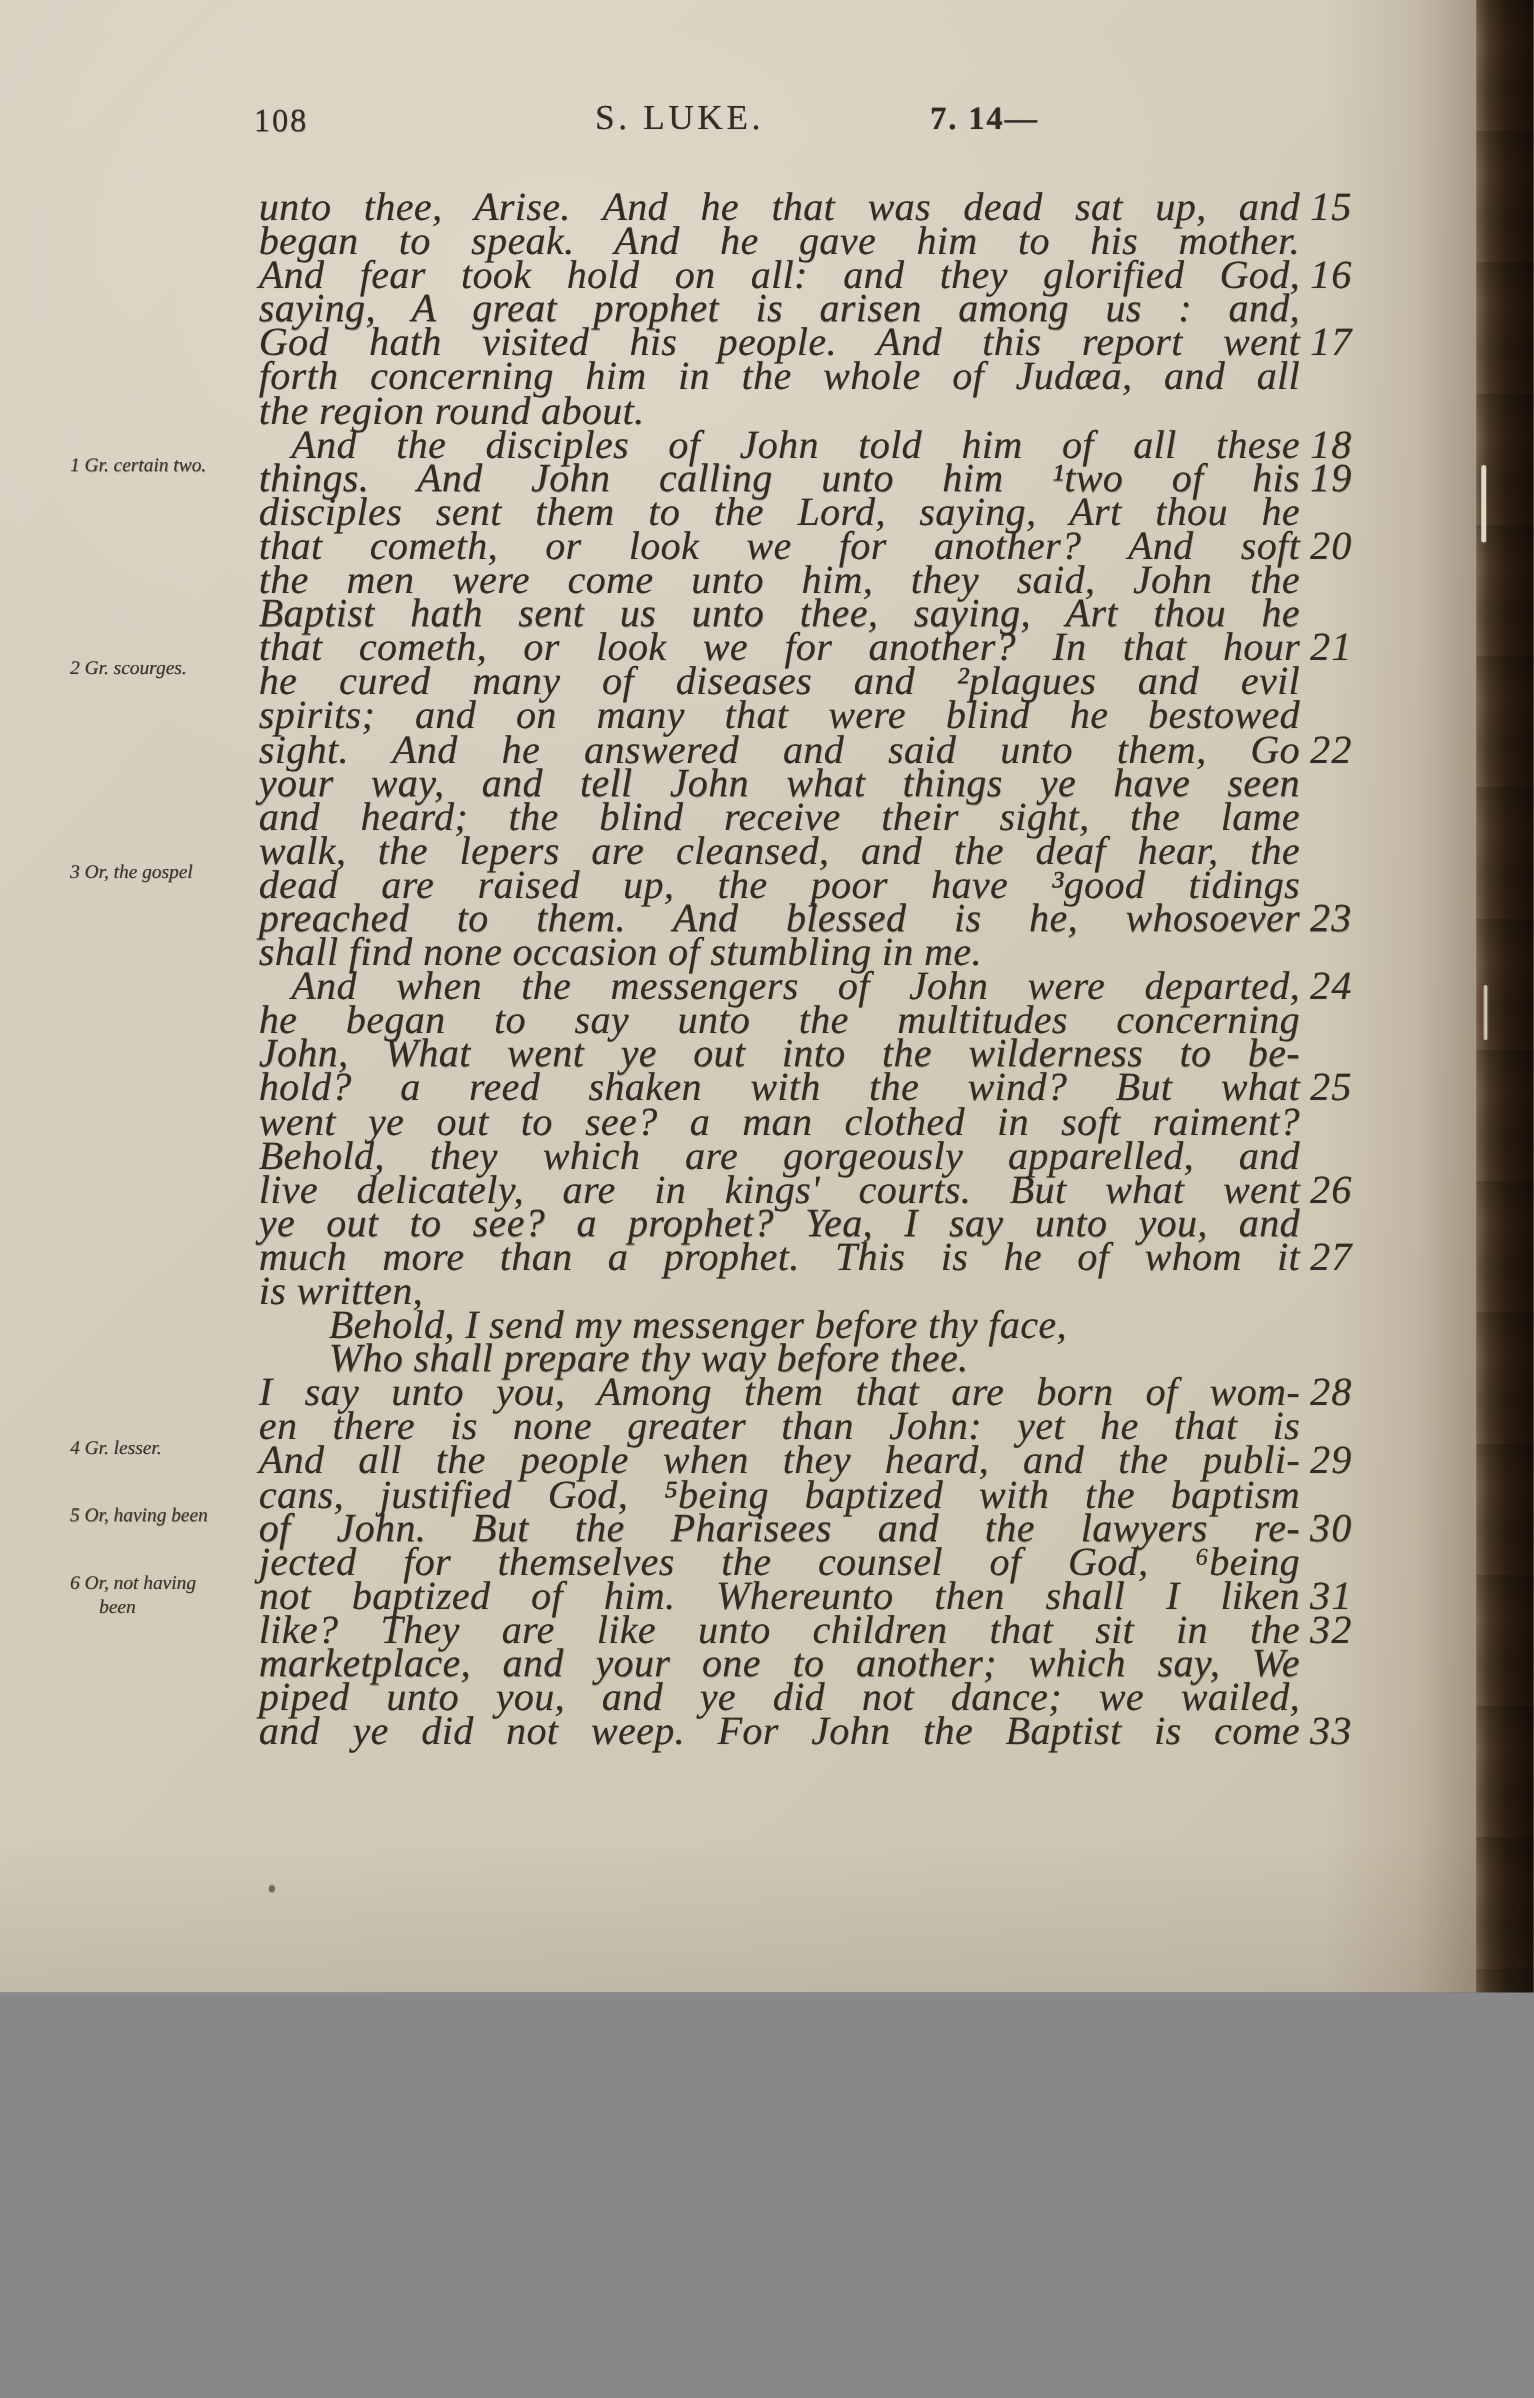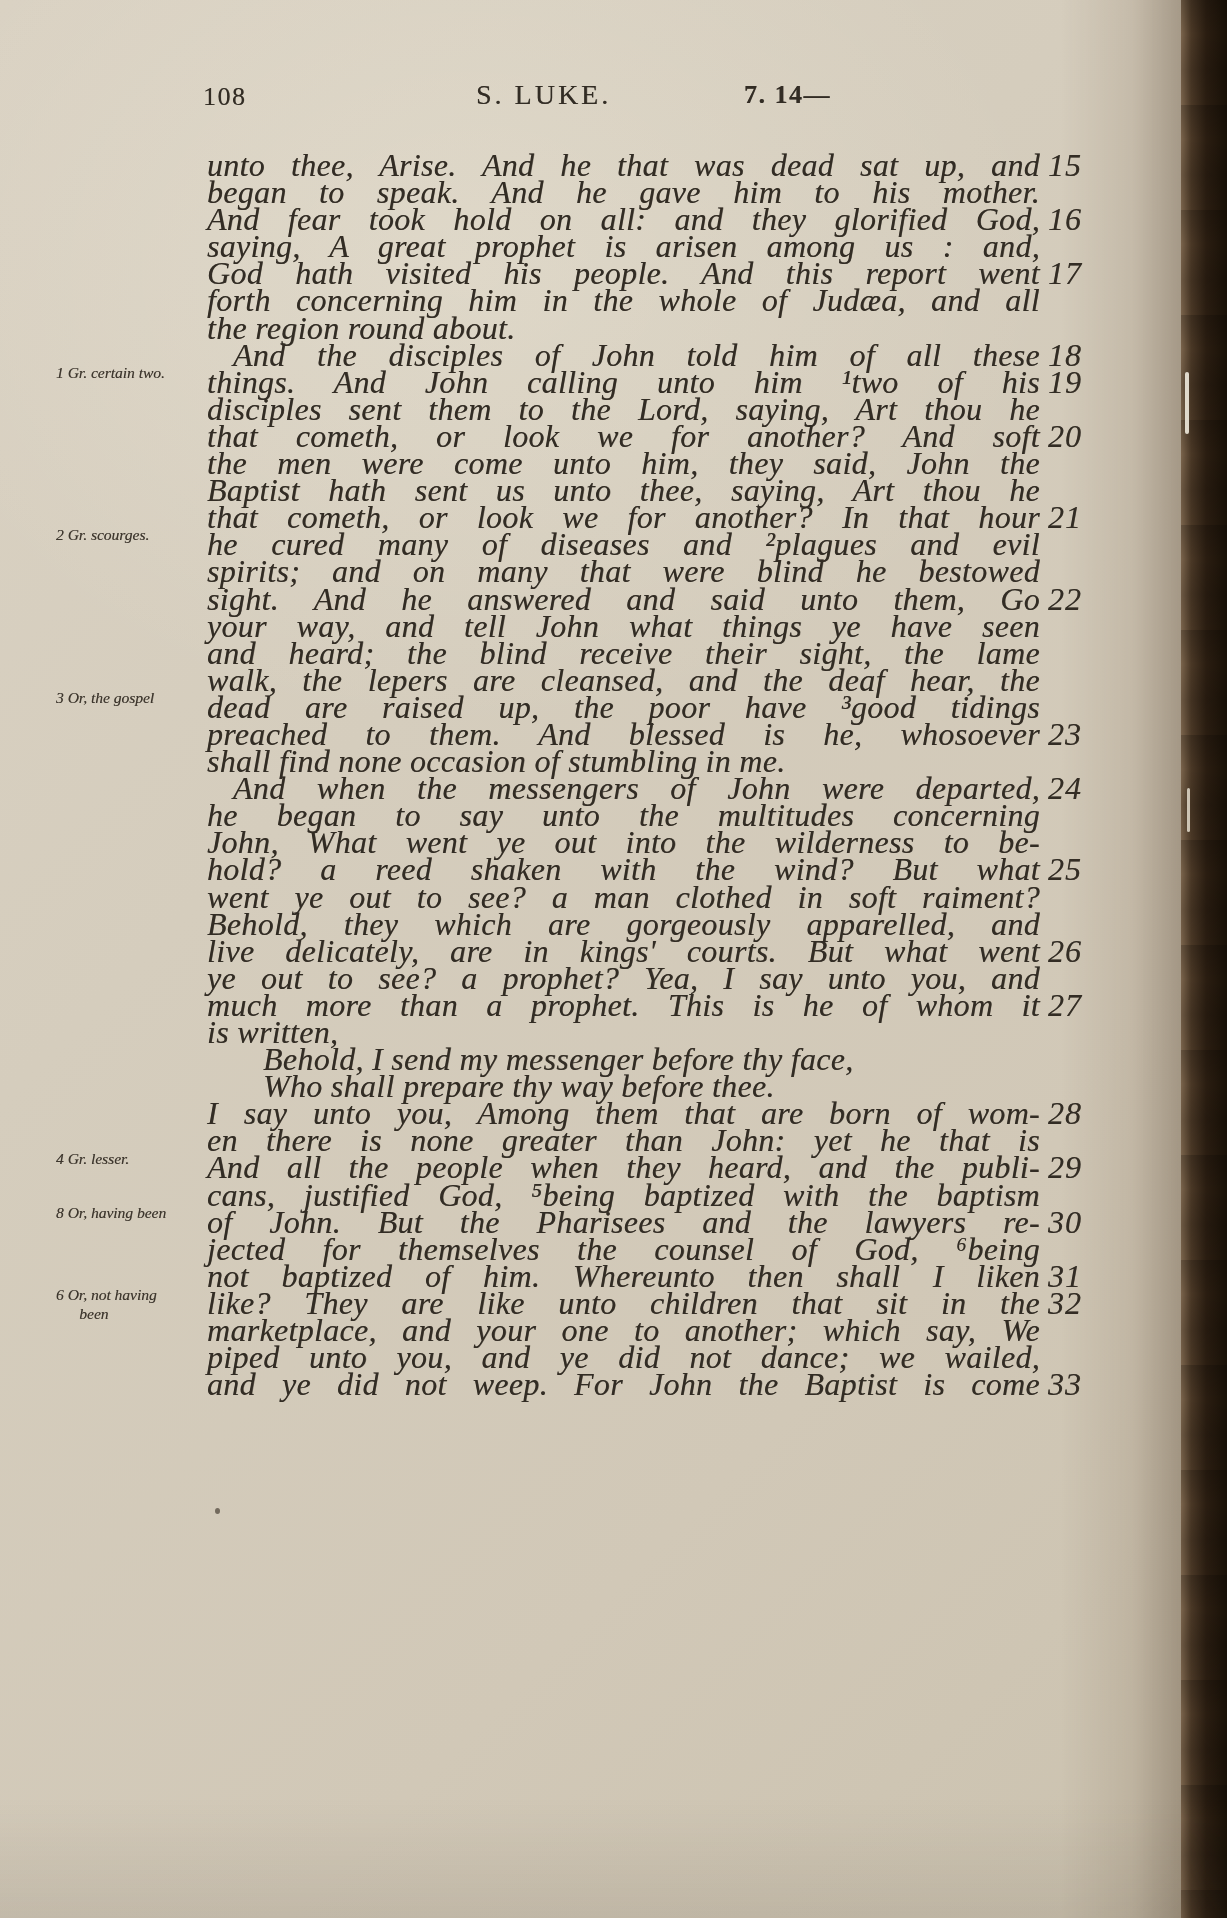--- a/index.html
+++ b/index.html
@@ -1,20 +1,20 @@
 <!DOCTYPE html>
 <html><head>
 <meta charset="utf-8">
 <style>
   * { margin: 0; padding: 0; box-sizing: border-box; }
   html, body { background: #888; }
   .page {
     position: relative;
     width: 1227px;
-    height: 1918px;
+    height: 1594px;
     overflow: hidden;
     background:
       radial-gradient(ellipse 950px 750px at 38% 14%, rgba(255,252,238,0.20), rgba(255,252,238,0) 62%),
       linear-gradient(135deg, #dad2c3 0%, #d5cdbd 35%, #d1c8b7 70%, #cbc2af 100%);
     font-family: "Liberation Serif", "DejaVu Serif", serif;
     color: #322c24;
   }
   
   .hdr-pageno {
     position: absolute; left: 203px; top: 82px;
@@ -88,22 +88,22 @@
 
   <span class="hdr-pageno">108</span>
   <span class="hdr-title">S. LUKE.</span>
   <span class="hdr-ref">7. 14—</span>
 
   <div class="margin-notes">
       <div class="note" style="top: 363.8px;">1 Gr. certain two.</div>
       <div class="note" style="top: 526.4px;">2 Gr. scourges.</div>
       <div class="note" style="top: 689px;">3 Or, the gospel</div>
       <div class="note" style="top: 1149.7px;">4 Gr. lesser.</div>
-      <div class="note" style="top: 1203.9px;">8 Or, having been</div>
-      <div class="note" style="top: 1258.1px; margin-top: 28px;">6 Or, not having
+      <div class="note" style="top: 1203.9px;">5 Or, having been</div>
+      <div class="note" style="top: 1258.1px;">6 Or, not having
       been</div>
     </div>
 
   <div class="body-text">
       <div class="line aj"><span>unto thee, Arise. And he that was dead sat up, and</span><span class="verse">15</span></div>
       <div class="line aj"><span>began to speak. And he gave him to his mother.</span></div>
       <div class="line aj"><span>And fear took hold on all: and they glorified God,</span><span class="verse">16</span></div>
       <div class="line aj"><span>saying, A great prophet is arisen among us : and,</span></div>
       <div class="line aj"><span>God hath visited his people. And this report went</span><span class="verse">17</span></div>
       <div class="line aj"><span>forth concerning him in the whole of Judæa, and all</span></div>

